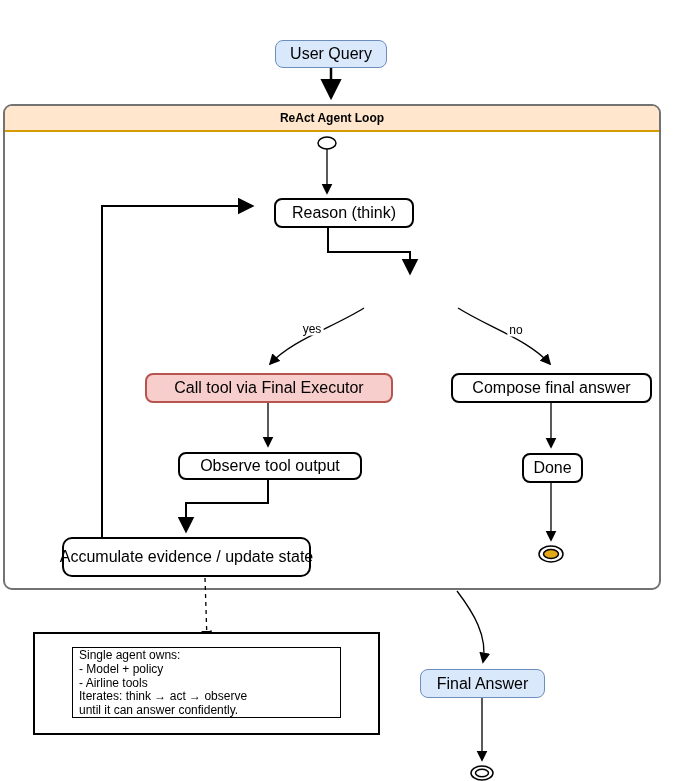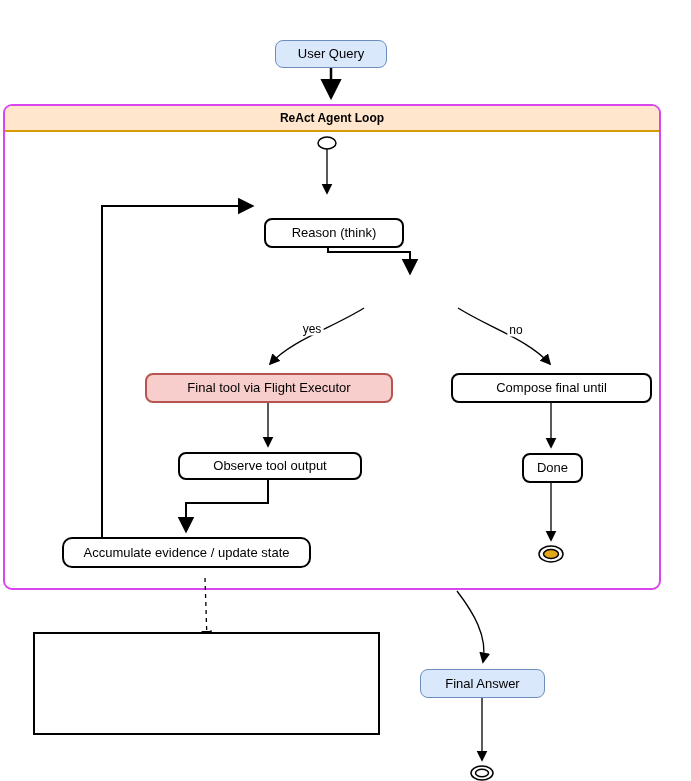--- a/index.html
+++ b/index.html
@@ -17,42 +17,42 @@
     left: 0; top: 0;
     width: 691px; height: 781px;
   }
   .node {
     position: absolute;
     box-sizing: border-box;
     display: flex;
     align-items: center;
     justify-content: center;
     text-align: center;
-    font-size: 13px;
+    font-size: 16px;
     line-height: 14px;
     background: #ffffff;
     border: 2px solid #000000;
     border-radius: 8px;
     white-space: nowrap;
   }
   .node.blue {
     background: #DAE8FC;
     border: 1.6px solid #6C8EBF;
     border-radius: 8px;
   }
   .node.red {
     background: #F8CECC;
     border: 2px solid #B85450;
   }
   .container-frame {
     position: absolute;
     left: 3px; top: 104px;
     width: 658px; height: 486px;
     box-sizing: border-box;
-    border: 2px solid #d946ef;
+    border: 2px solid #737373;
     border-radius: 9px;
     background: transparent;
   }
   .container-header {
     box-sizing: border-box;
     height: 26px;
     background: #FFE6CC;
     border-bottom: 2px solid #D79B00;
     border-radius: 7px 7px 0 0;
     display: flex;
@@ -145,47 +145,54 @@
     <g>
       <ellipse cx="482" cy="773" rx="11" ry="7" fill="#ffffff" stroke="#000" stroke-width="1.5"></ellipse>
       <ellipse cx="482" cy="773" rx="6.5" ry="3.8" fill="#ffffff" stroke="#000" stroke-width="1.5"></ellipse>
     </g>
   </svg>
 
   <div class="node blue" style="left:275px; top:40px; width:112px; height:28px;">
     <span>User Query</span>
   </div>
 
-  <div class="node" style="left:264px; top:198px; width:140px; height:30px;margin-top:20px;">
+  <div class="node" style="left:274px; top:198px; width:140px; height:30px;">
     <span>Reason (think)</span>
   </div>
 
 
   <div class="node red" style="left:145px; top:373px; width:248px; height:30px;">
-    <span>Final tool via Flight Executor</span>
+    <span>Call tool via Final Executor</span>
   </div>
 
   <div class="node" style="left:178px; top:452px; width:184px; height:28px;">
     <span>Observe tool output</span>
   </div>
 
-  <div class="node" style="left:62px; top:537px; width:249px; height:31px; border-radius:10px;justify-content:center;">
+  <div class="node" style="left:62px; top:537px; width:249px; height:40px; border-radius:10px;justify-content:center;">
     <span>Accumulate evidence / update state</span>
   </div>
 
   <div class="node" style="left:451px; top:373px; width:201px; height:30px;">
-    <span>Compose final until</span>
+    <span>Compose final answer</span>
   </div>
 
   <div class="node" style="left:522px; top:453px; width:61px; height:30px;">
     <span>Done</span>
   </div>
 
   <div class="node blue" style="left:420px; top:669px; width:125px; height:29px;">
     <span>Final Answer</span>
   </div>
 
   <div class="edge-label" style="left:312px; top:329px;">yes</div>
   <div class="edge-label" style="left:516px; top:330px;">no</div>
 
   <div class="note-outer"></div>
+  <div class="note-inner">
+    <div class="note-line">Single agent owns:</div>
+    <div class="note-line">- Model + policy</div>
+    <div class="note-line">- Airline tools</div>
+    <div class="note-line">Iterates: think → act → observe</div>
+    <div class="note-line">until it can answer confidently.</div>
+  </div>
 
 </div>
 
 </body></html>

